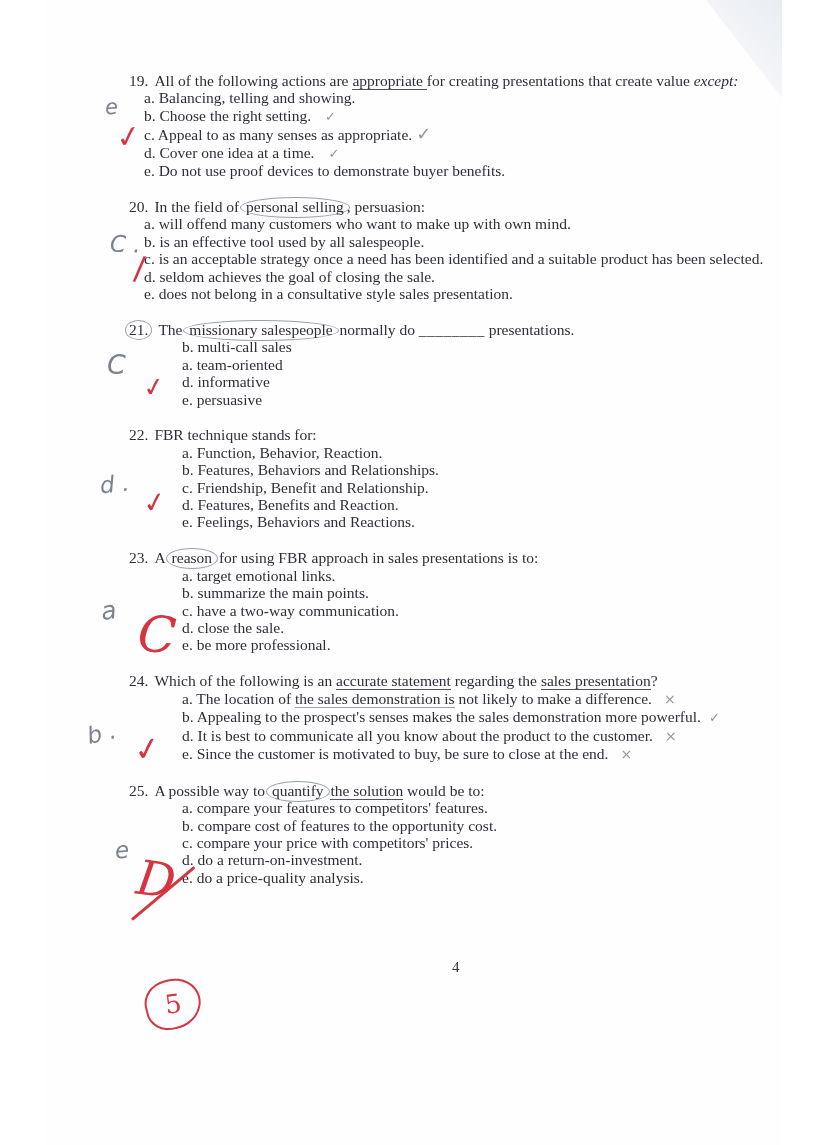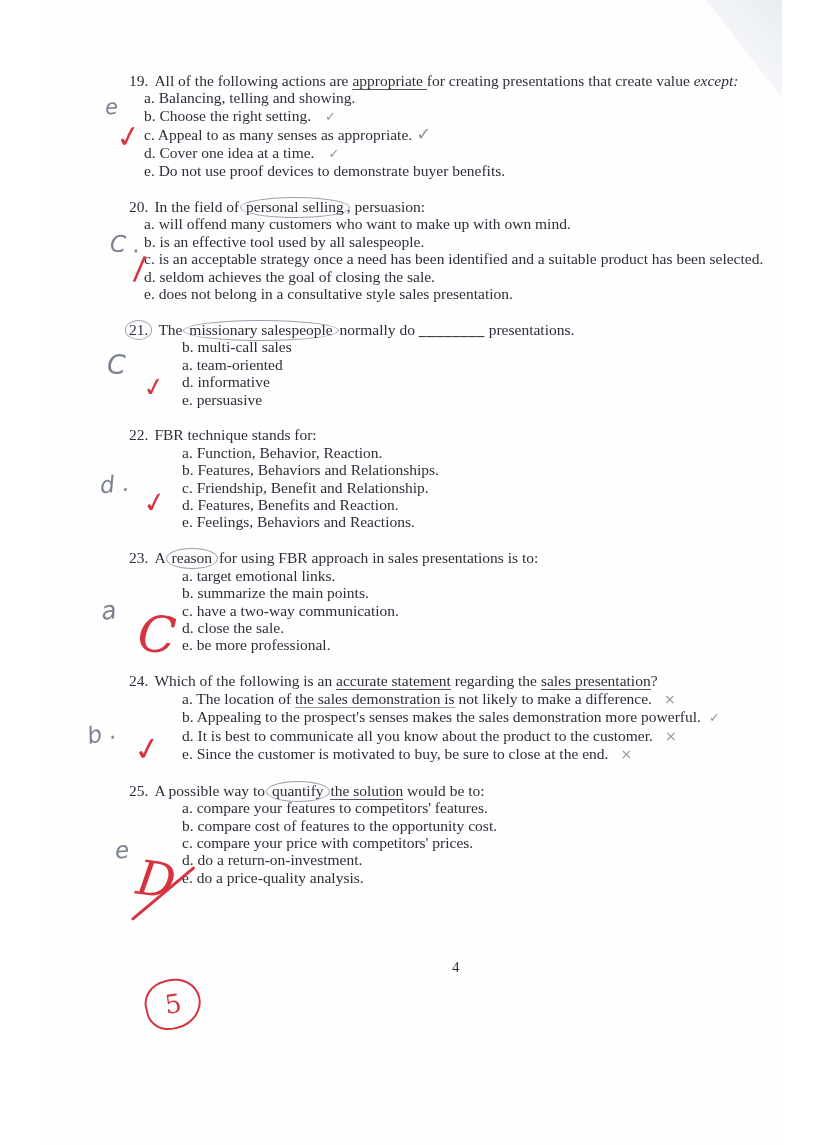--- a/index.html
+++ b/index.html
@@ -26,21 +26,21 @@
   .stem,.opt{font-size:15.5px;line-height:17.4px;white-space:nowrap;}
   .opt{padding-left:15px;}
   .question.deep .opt{padding-left:53px;}
   .qnum{margin-right:6px;}
   .qnum.circled{border:1.2px solid #99a0ad;border-radius:50%;padding:0 3px 1px;margin-left:-4px;}
 
   .seg-u{border-bottom:1px solid #4f5460;}
   .seg-ul{border-bottom:1.4px solid #9aa1ac;}
   .seg-i{font-style:italic;}
   .seg-c{border:1.3px solid #99a0ad;border-radius:50%;padding:0 5px 2px;margin:0 -3px;text-align:center;}
-  .seg-blank{letter-spacing:.5px;font-weight:bold;}
+  .seg-blank{letter-spacing:.5px;}
 
   .mark{font-family:"DejaVu Sans",sans-serif;color:#8d93a0;margin-left:14px;font-size:13px;}
   .mark.big{font-size:18px;margin-left:4px;}
   .mark.small{font-size:13px;margin-left:8px;}
   .mark.cross{font-size:14px;margin-left:12px;}
 
   .ann{position:absolute;line-height:1;white-space:nowrap;}
   .pencil{font-family:"DejaVu Sans",sans-serif;font-style:italic;color:#7b8290;}
   .red-mark{font-family:"DejaVu Sans",sans-serif;color:#d63440;}
   .red-grade{font-family:"DejaVu Serif",serif;color:#d63440;}

